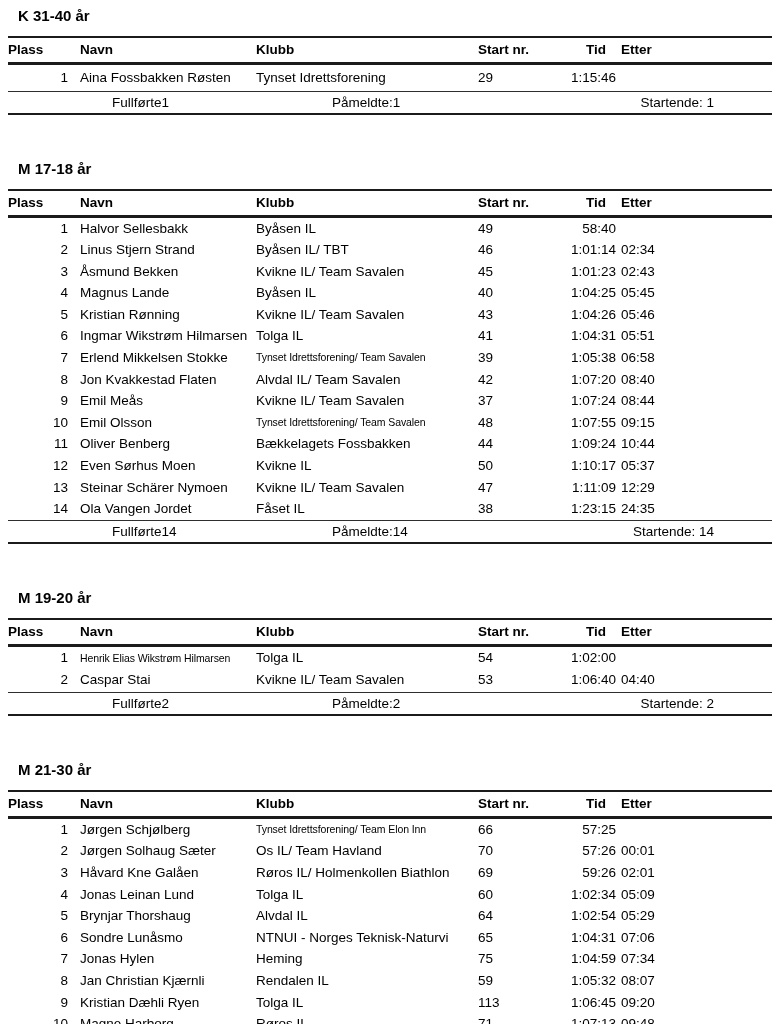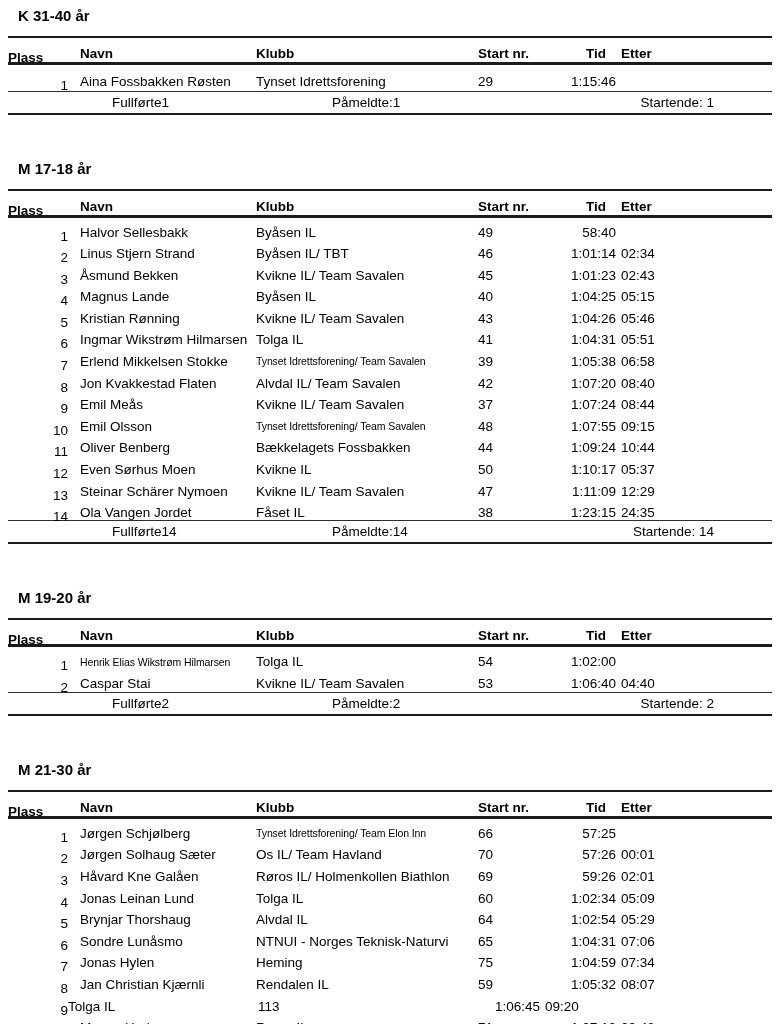--- a/index.html
+++ b/index.html
@@ -24,21 +24,21 @@
     display:grid;
     grid-template-columns:60px 188px 220px 64px 76px minmax(0,1fr);
     align-items:center;white-space:nowrap;
   }
   .hdr{height:24px;line-height:24px;font-weight:bold;font-size:13.5px;}
   .hdr .c-plass{text-align:left;}
   .hdr .c-tid{padding-right:10px;}
   .trow{height:21.6px;line-height:21.6px;font-size:13.5px;}
   .sec-0 .trow{height:26px;line-height:26px;}
   .sec-2 .trow{height:22.5px;line-height:22.5px;}
-  .c-plass{text-align:right;margin-top:8px;}
+  .c-plass{text-align:right;}
   .c-navn{padding-left:12px;overflow:hidden;}
   .c-klubb{overflow:hidden;}
   .c-start{padding-left:2px;}
   .c-tid{text-align:right;}
   .c-etter{padding-left:5px;}
   .small{font-size:10.5px;letter-spacing:-0.1px;}
   .fgrid{
     display:grid;
     grid-template-columns:72px 188px 220px minmax(0,1fr);
     height:21px;line-height:21px;font-size:13.5px;
@@ -123,21 +123,21 @@
     <span class="c-tid">1:01:23</span>
     <span class="c-etter">02:43</span>
   </div>
 
   <div class="grid trow">
     <span class="c-plass">4</span>
     <span class="c-navn">Magnus Lande</span>
     <span class="c-klubb">Byåsen IL</span>
     <span class="c-start">40</span>
     <span class="c-tid">1:04:25</span>
-    <span class="c-etter">05:15</span>
+    <span class="c-etter">05:45</span>
   </div>
 
   <div class="grid trow">
     <span class="c-plass">5</span>
     <span class="c-navn">Kristian Rønning</span>
     <span class="c-klubb">Kvikne IL/ Team Savalen</span>
     <span class="c-start">43</span>
     <span class="c-tid">1:04:26</span>
     <span class="c-etter">05:46</span>
   </div>
@@ -358,20 +358,21 @@
     <span class="c-plass">8</span>
     <span class="c-navn">Jan Christian Kjærnli</span>
     <span class="c-klubb">Rendalen IL</span>
     <span class="c-start">59</span>
     <span class="c-tid">1:05:32</span>
     <span class="c-etter">08:07</span>
   </div>
 
   <div class="grid trow">
     <span class="c-plass">9</span>
+    <span class="c-navn">Kristian Dæhli Ryen</span>
     <span class="c-klubb">Tolga IL</span>
     <span class="c-start">113</span>
     <span class="c-tid">1:06:45</span>
     <span class="c-etter">09:20</span>
   </div>
 
   <div class="grid trow">
     <span class="c-plass">10</span>
     <span class="c-navn">Magne Harborg</span>
     <span class="c-klubb">Røros IL</span>

